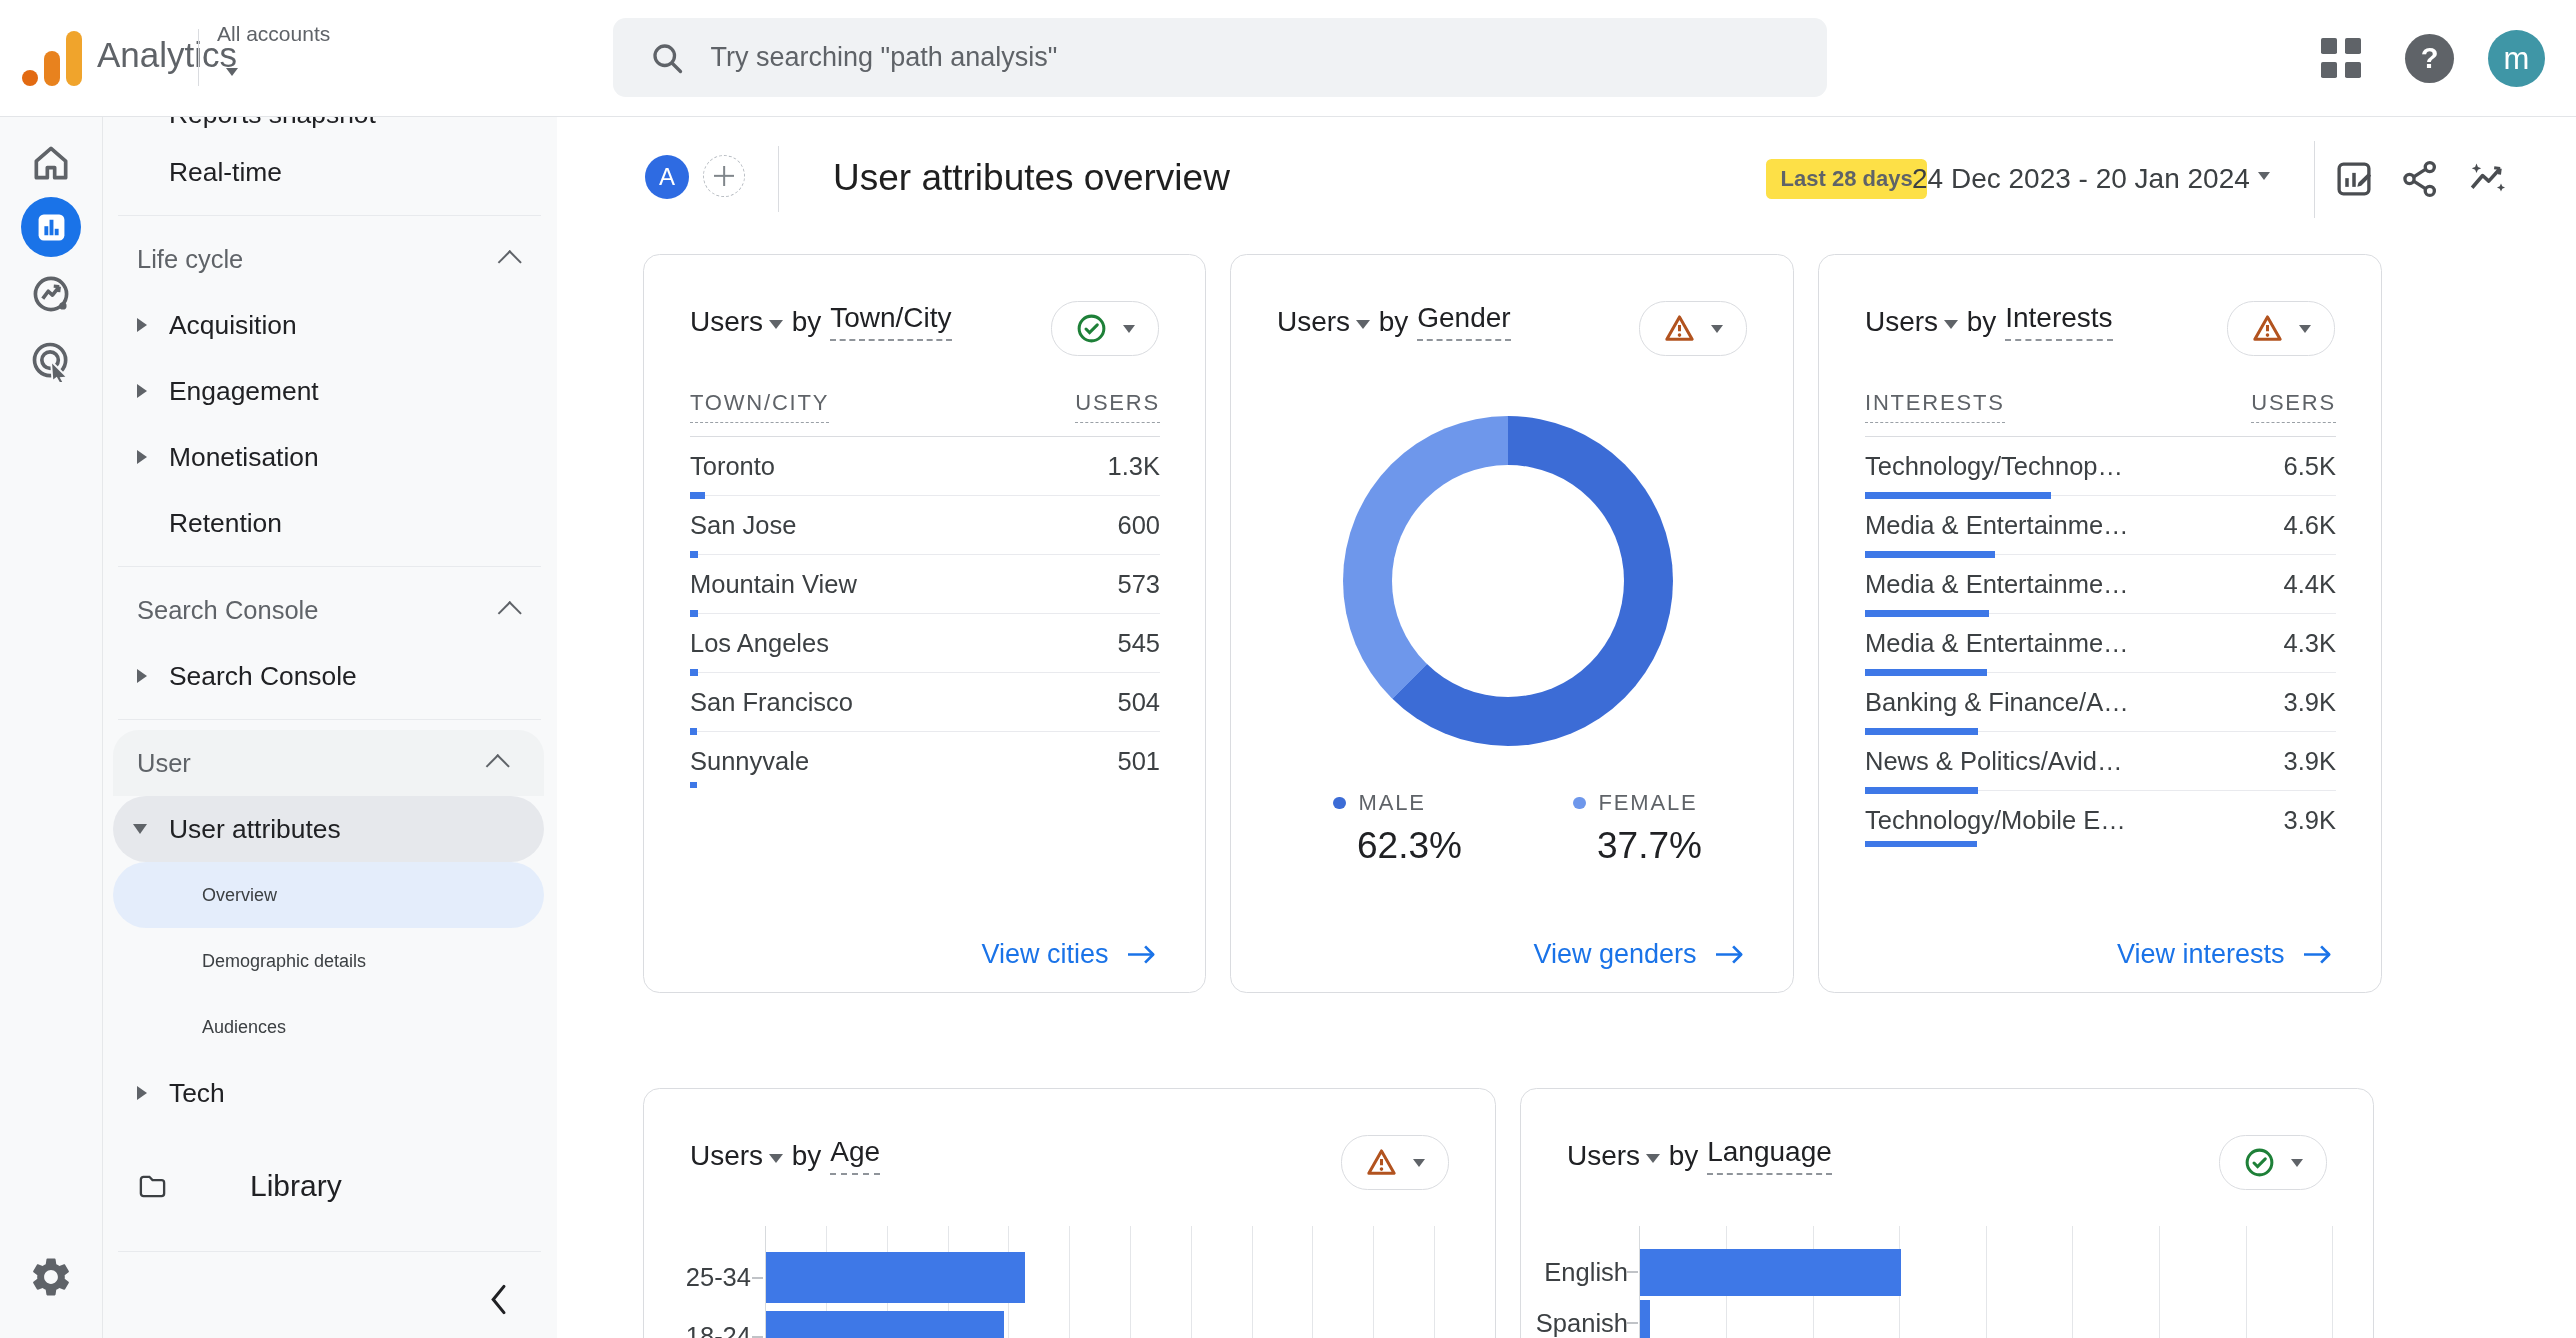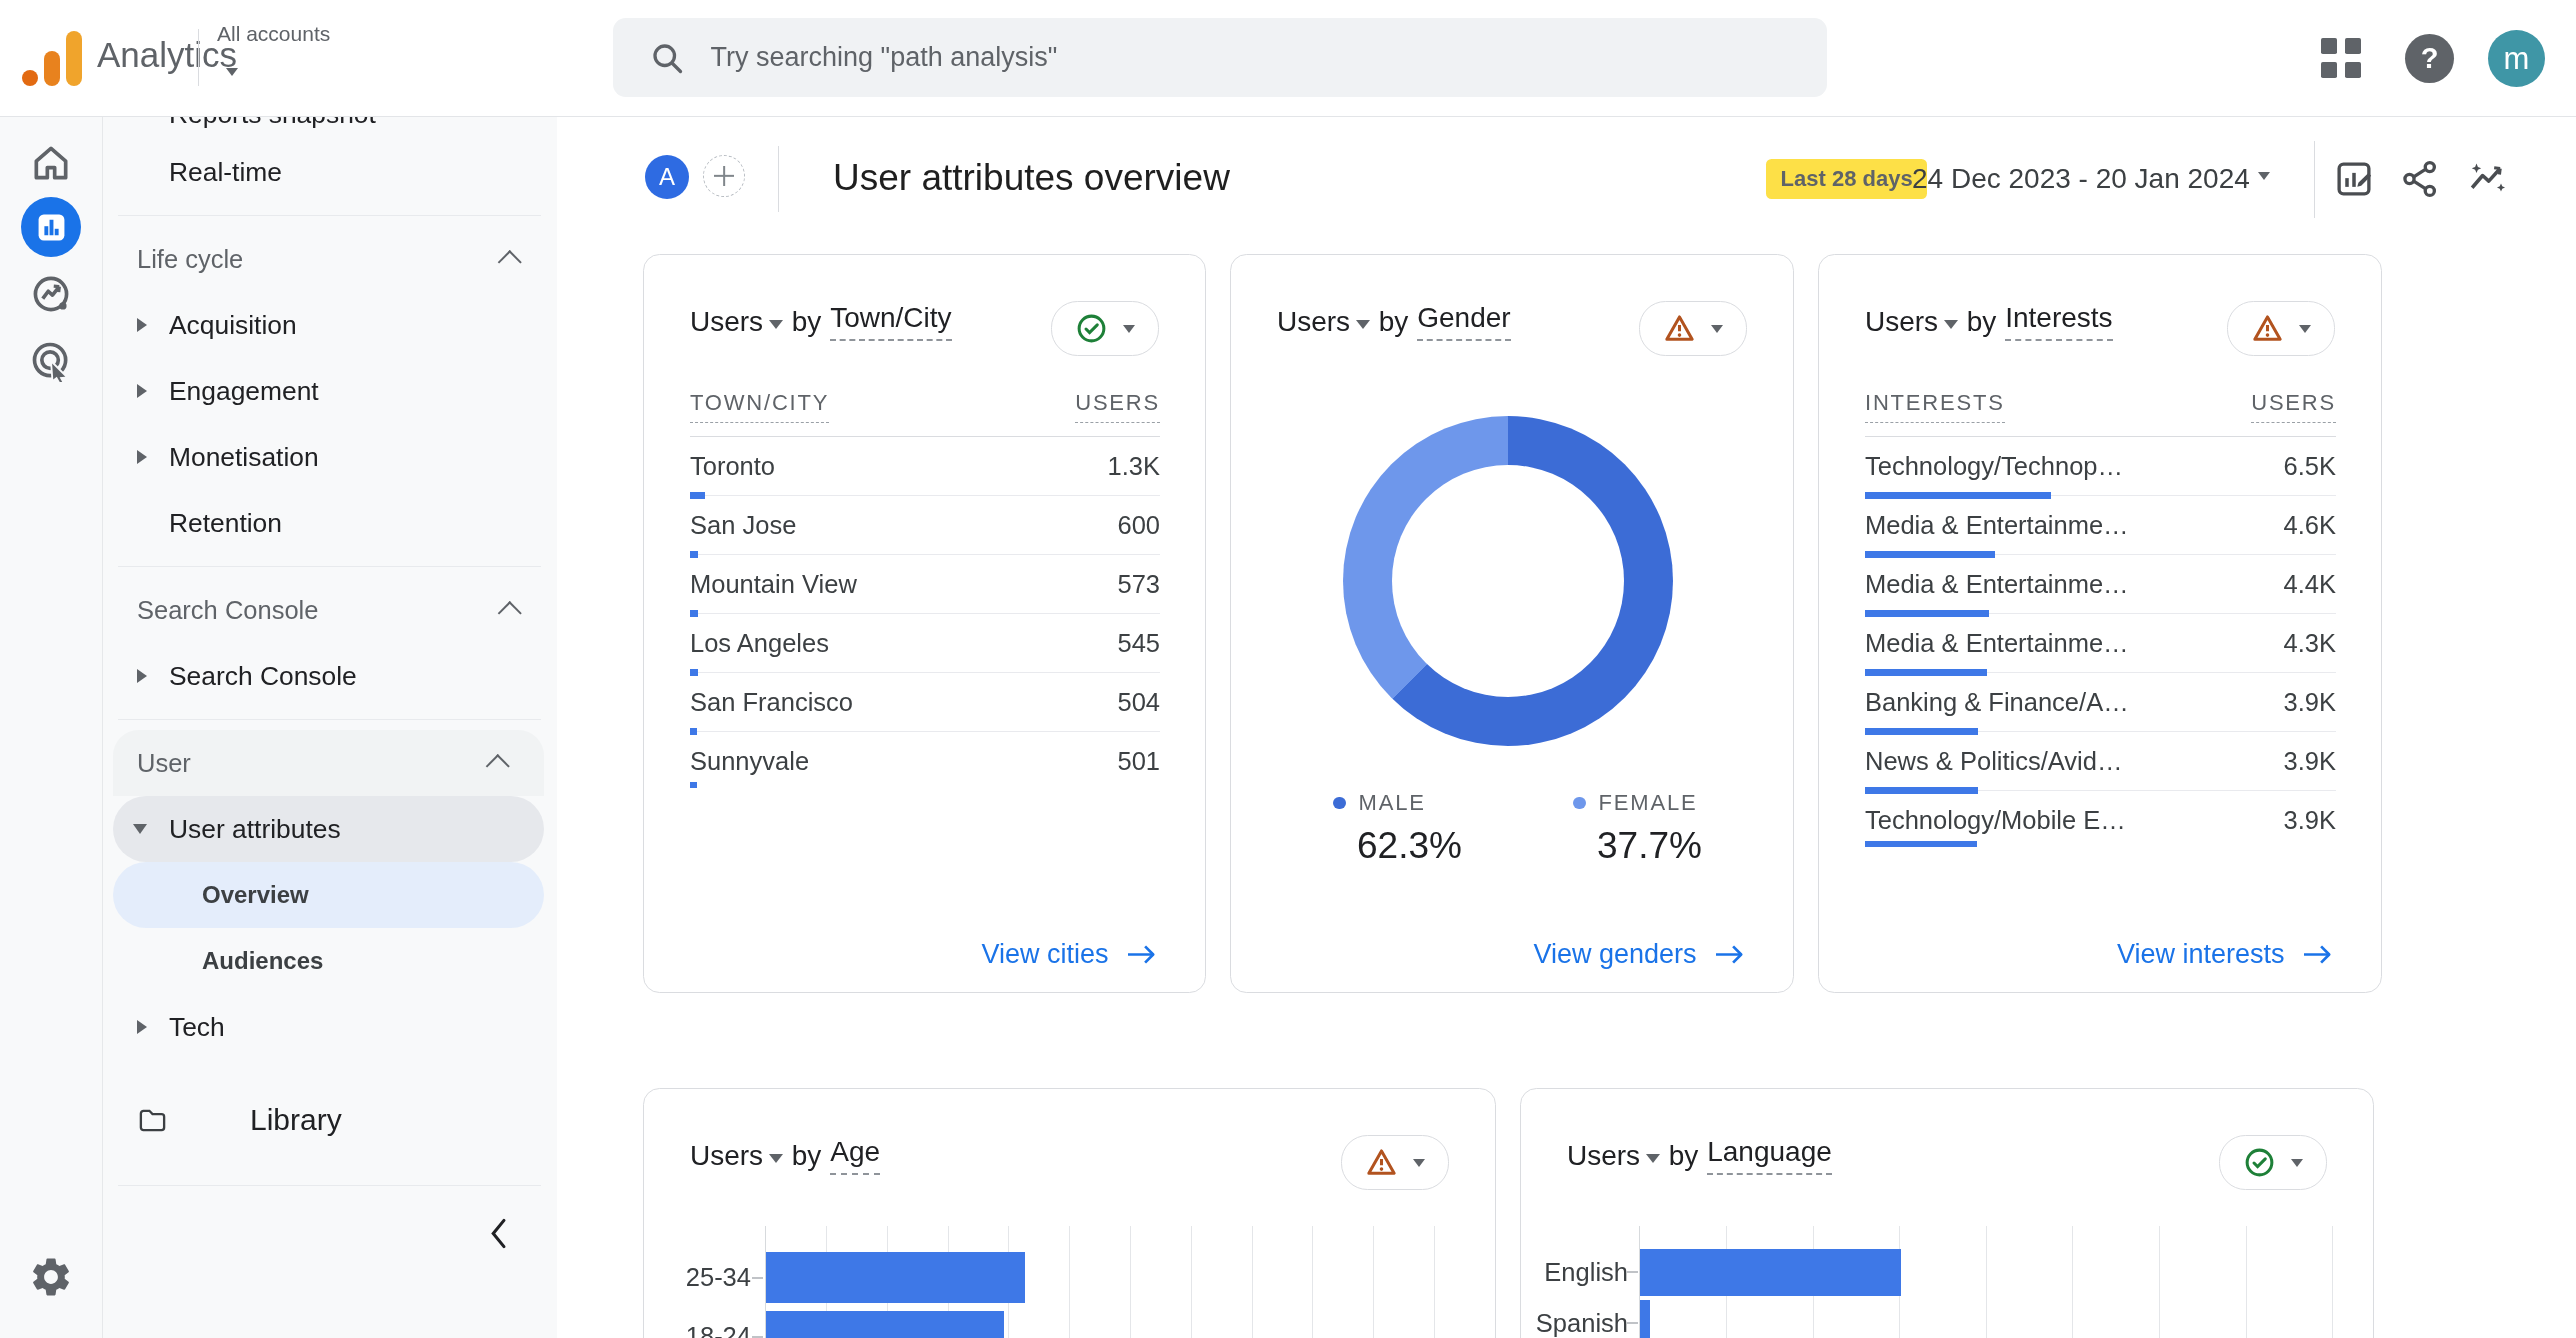--- a/index.html
+++ b/index.html
@@ -35,21 +35,21 @@
   .rail{position:absolute;left:0;top:0;bottom:0;width:102px;border-right:0.9px solid #e6e8ea;}
   .rail-ic{position:absolute;left:50%;transform:translateX(-50%);cursor:pointer;}
   .rail-active{width:60px;height:60px;border-radius:50%;background:var(--accent);display:flex;align-items:center;justify-content:center;}
   .sidebar{position:absolute;left:102px;top:0;bottom:0;width:455px;overflow:hidden;}
   .sb-clip{height:11px;overflow:hidden;margin-left:67px;color:var(--txt);}
   .sb-clip span{display:block;transform:translateY(-18px);font-size:26.4px;}
   .sb-pad{height:11px;}
   .sb-row{height:66px;display:flex;align-items:center;position:relative;cursor:pointer;}
   .sb-row.section{font-size:25.5px;color:var(--txt2);padding-left:35px;cursor:pointer;}
   .sb-row.link{font-size:26.4px;color:var(--txt);padding-left:67px;}
-  .sb-row.sublink{font-size:24px;color:var(--txt3);padding-left:100px;font-weight:bold;}
+  .sb-row.sublink{font-size:18px;color:var(--txt3);padding-left:100px;}
   .sb-div{height:21px;display:flex;align-items:center;}
   .sb-div i{flex:1;height:0.9px;background:var(--line2);margin:0 16.4px;}
   .tri-r{position:absolute;left:35px;width:0;height:0;border-left:10px solid var(--txt2);border-top:7.3px solid transparent;border-bottom:7.3px solid transparent;}
   .tri-d{position:absolute;left:31px;width:0;height:0;border-top:10px solid var(--txt2);border-left:7.3px solid transparent;border-right:7.3px solid transparent;}
   .chev-up{position:absolute;right:36px;width:14.6px;height:14.6px;border-left:2.7px solid var(--txt2);border-top:2.7px solid var(--txt2);transform:rotate(45deg) translateY(3.6px);}
   .bg-top{background:#f1f3f4;border-radius:25.5px 25.5px 0 0;margin:0 12.8px 0 11px;}
   .sb-row.section.bg-top{padding-left:24px;}
   .bg-mid{background:#e6e8ec;border-radius:33px;margin:0 12.8px 0 11px;}
   .sb-row.link.bg-mid{padding-left:56px;}
   .sb-row.link.bg-mid .tri-d{left:20px;}
@@ -220,20 +220,23 @@
           <span class="chev-up"></span>
         </div>
         <div class="sb-row link bg-mid">
           <span class="tri-d"></span>
           <span>User attributes</span>
         </div>
         <div class="sb-row sublink bg-active">
           <span>Overview</span>
         </div>
         <div class="sb-row sublink">
+          <span>Demographic details</span>
+        </div>
+        <div class="sb-row sublink">
           <span>Audiences</span>
         </div>
         <div class="sb-row link">
           <span class="tri-r"></span>
           <span>Tech</span>
         </div>
         <div class="sb-row link sb-lib">
           <svg width="31" height="31" viewBox="0 0 24 24">
             <path d="M3 6.5 a2 2 0 0 1 2-2 h4.6 L12 7 h7 a2 2 0 0 1 2 2 V17.5 a2 2 0 0 1 -2 2 H5 a2 2 0 0 1 -2-2 Z" fill="none" stroke="#3c4043" stroke-width="1.8"></path>
           </svg>

